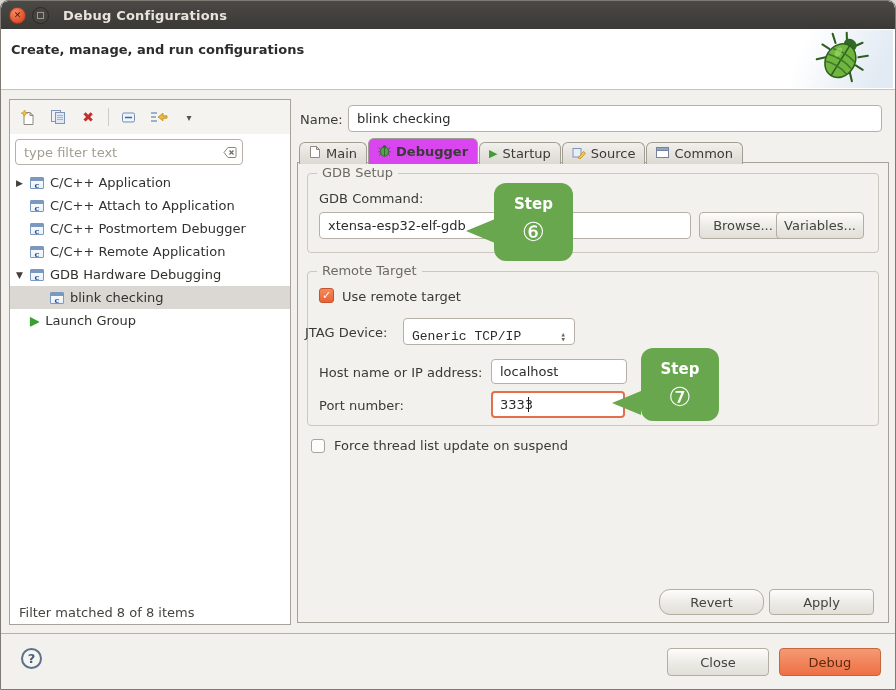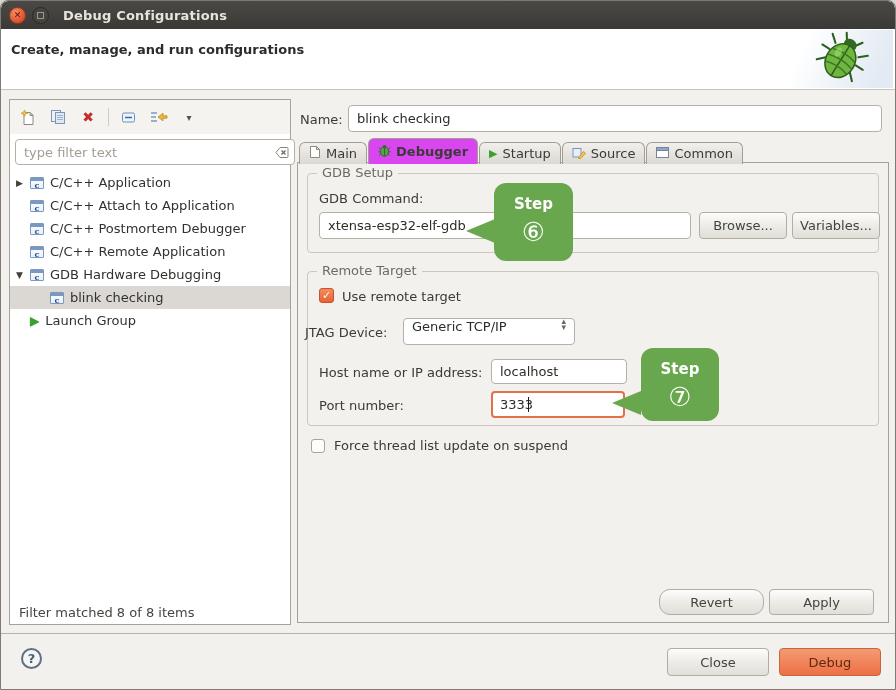--- a/index.html
+++ b/index.html
@@ -32,21 +32,21 @@
     display:flex; align-items:center; justify-content:center; }
   
   .left-panel { position:absolute; left:8px; top:98px; width:282px; height:526px;
     background:#ffffff; border:1px solid #a8a39a; }
   .ltoolbar { position:absolute; left:0; top:0; width:100%; height:34px;
     background:#f4f3f0; display:flex; align-items:center; padding-left:8px; gap:10px; }
   .tbicon { display:flex; align-items:center; justify-content:center; width:20px; height:20px; }
   .tbsep { width:1px; height:18px; background:#cfccc6; }
   .del-x { color:#c22f2f; font-size:14px; font-weight:bold; line-height:1; }
   .dd-arrow { color:#55534f; font-size:10px; }
-  .filter-box { position:absolute; left:5px; top:39px; width:280px; height:26px; }
+  .filter-box { position:absolute; left:5px; top:39px; width:228px; height:26px; }
   .filter-box input { width:100%; height:100%; border:1px solid #b6b0a6; border-radius:4px;
     padding:0 26px 0 8px; font:13px "DejaVu Sans",sans-serif; color:#2f2f2d; outline:none; }
   .filter-box input::placeholder { color:#a39d93; }
   .filter-clear { position:absolute; right:6px; top:7px; }
   .tree { position:absolute; left:0; top:71px; width:100%; }
   .trow { position:relative; display:flex; align-items:center; height:23px;
     padding-left:6px; color:#313130; white-space:nowrap; }
   .trow.selected { background:#dbd8d3; }
   .trow .exp { width:14px; font-size:9px; color:#42403c; flex:0 0 14px; }
   .trow .tico { margin-right:6px; flex:0 0 auto; display:flex; }
@@ -75,29 +75,29 @@
   .group { position:absolute; border:1px solid #ccc8c0; border-radius:4px; }
   .gtitle { position:absolute; top:-9px; left:9px; background:#f2f1ed; padding:0 5px; color:#6e6a62; }
   #group-gdb { left:306px; top:172px; width:572px; height:80px; }
   #group-remote { left:306px; top:270px; width:572px; height:155px; }
   .flabel { position:absolute; color:#3a3a37; }
   #gdb-cmd-input { left:318px; top:211px; width:372px; height:27px; }
   .btn { position:absolute; display:flex; align-items:center; justify-content:center;
     background:linear-gradient(#fdfdfc,#eceae5 55%,#e2dfd9); border:1px solid #b3ada2;
     border-radius:4px; color:#434340; }
   #btn-browse { left:698px; top:211px; width:88px; height:27px; }
-  #btn-variables { left:775px; top:211px; width:88px; height:27px;margin-left:16px; }
+  #btn-variables { left:775px; top:211px; width:88px; height:27px; }
   
   .checkbox { position:absolute; width:15px; height:15px; border-radius:3px; }
   .checkbox.checked { background:linear-gradient(#f58a5c,#e96234); border:1px solid #c3542b;
     color:#fff; font-size:11px; font-weight:bold; display:flex; align-items:center; justify-content:center; line-height:1; }
   .checkbox.unchecked { background:#fdfdfc; border:1px solid #aaa49a; }
   
   .combo { position:absolute; left:402px; top:317px; width:172px; height:27px; background:#fff;
-    border:1px solid #b6b0a6; border-radius:4px; display:flex; align-items:flex-start; padding:0 8px; color:#2c2c2a; }
+    border:1px solid #b6b0a6; border-radius:4px; display:flex; align-items:flex-end; padding:0 8px; color:#2c2c2a;font-family:Liberation Mono, monospace; }
   .combo .spin { margin-left:auto; display:flex; flex-direction:column; align-items:center;
     line-height:0.62; color:#6b6861; font-size:9px; }
   #host-input { left:490px; top:358px; width:136px; height:25px; }
   #port-input { left:490px; top:390px; width:134px; height:27px; border:2px solid #e2704a; padding:0 7px; }
   .caret { position:absolute; left:527px; top:396px; width:1px; height:15px; background:#1c1c1c; z-index:1; }
   
   .callout { position:absolute; background:#69a74e; border-radius:12px; color:#fff;
     display:flex; flex-direction:column; align-items:center; z-index:5; }
   .callout .step { font-size:15px; font-weight:bold; margin-top:12px; }
   .callout .num { font-size:26px; margin-top:4px; font-weight:normal; }

